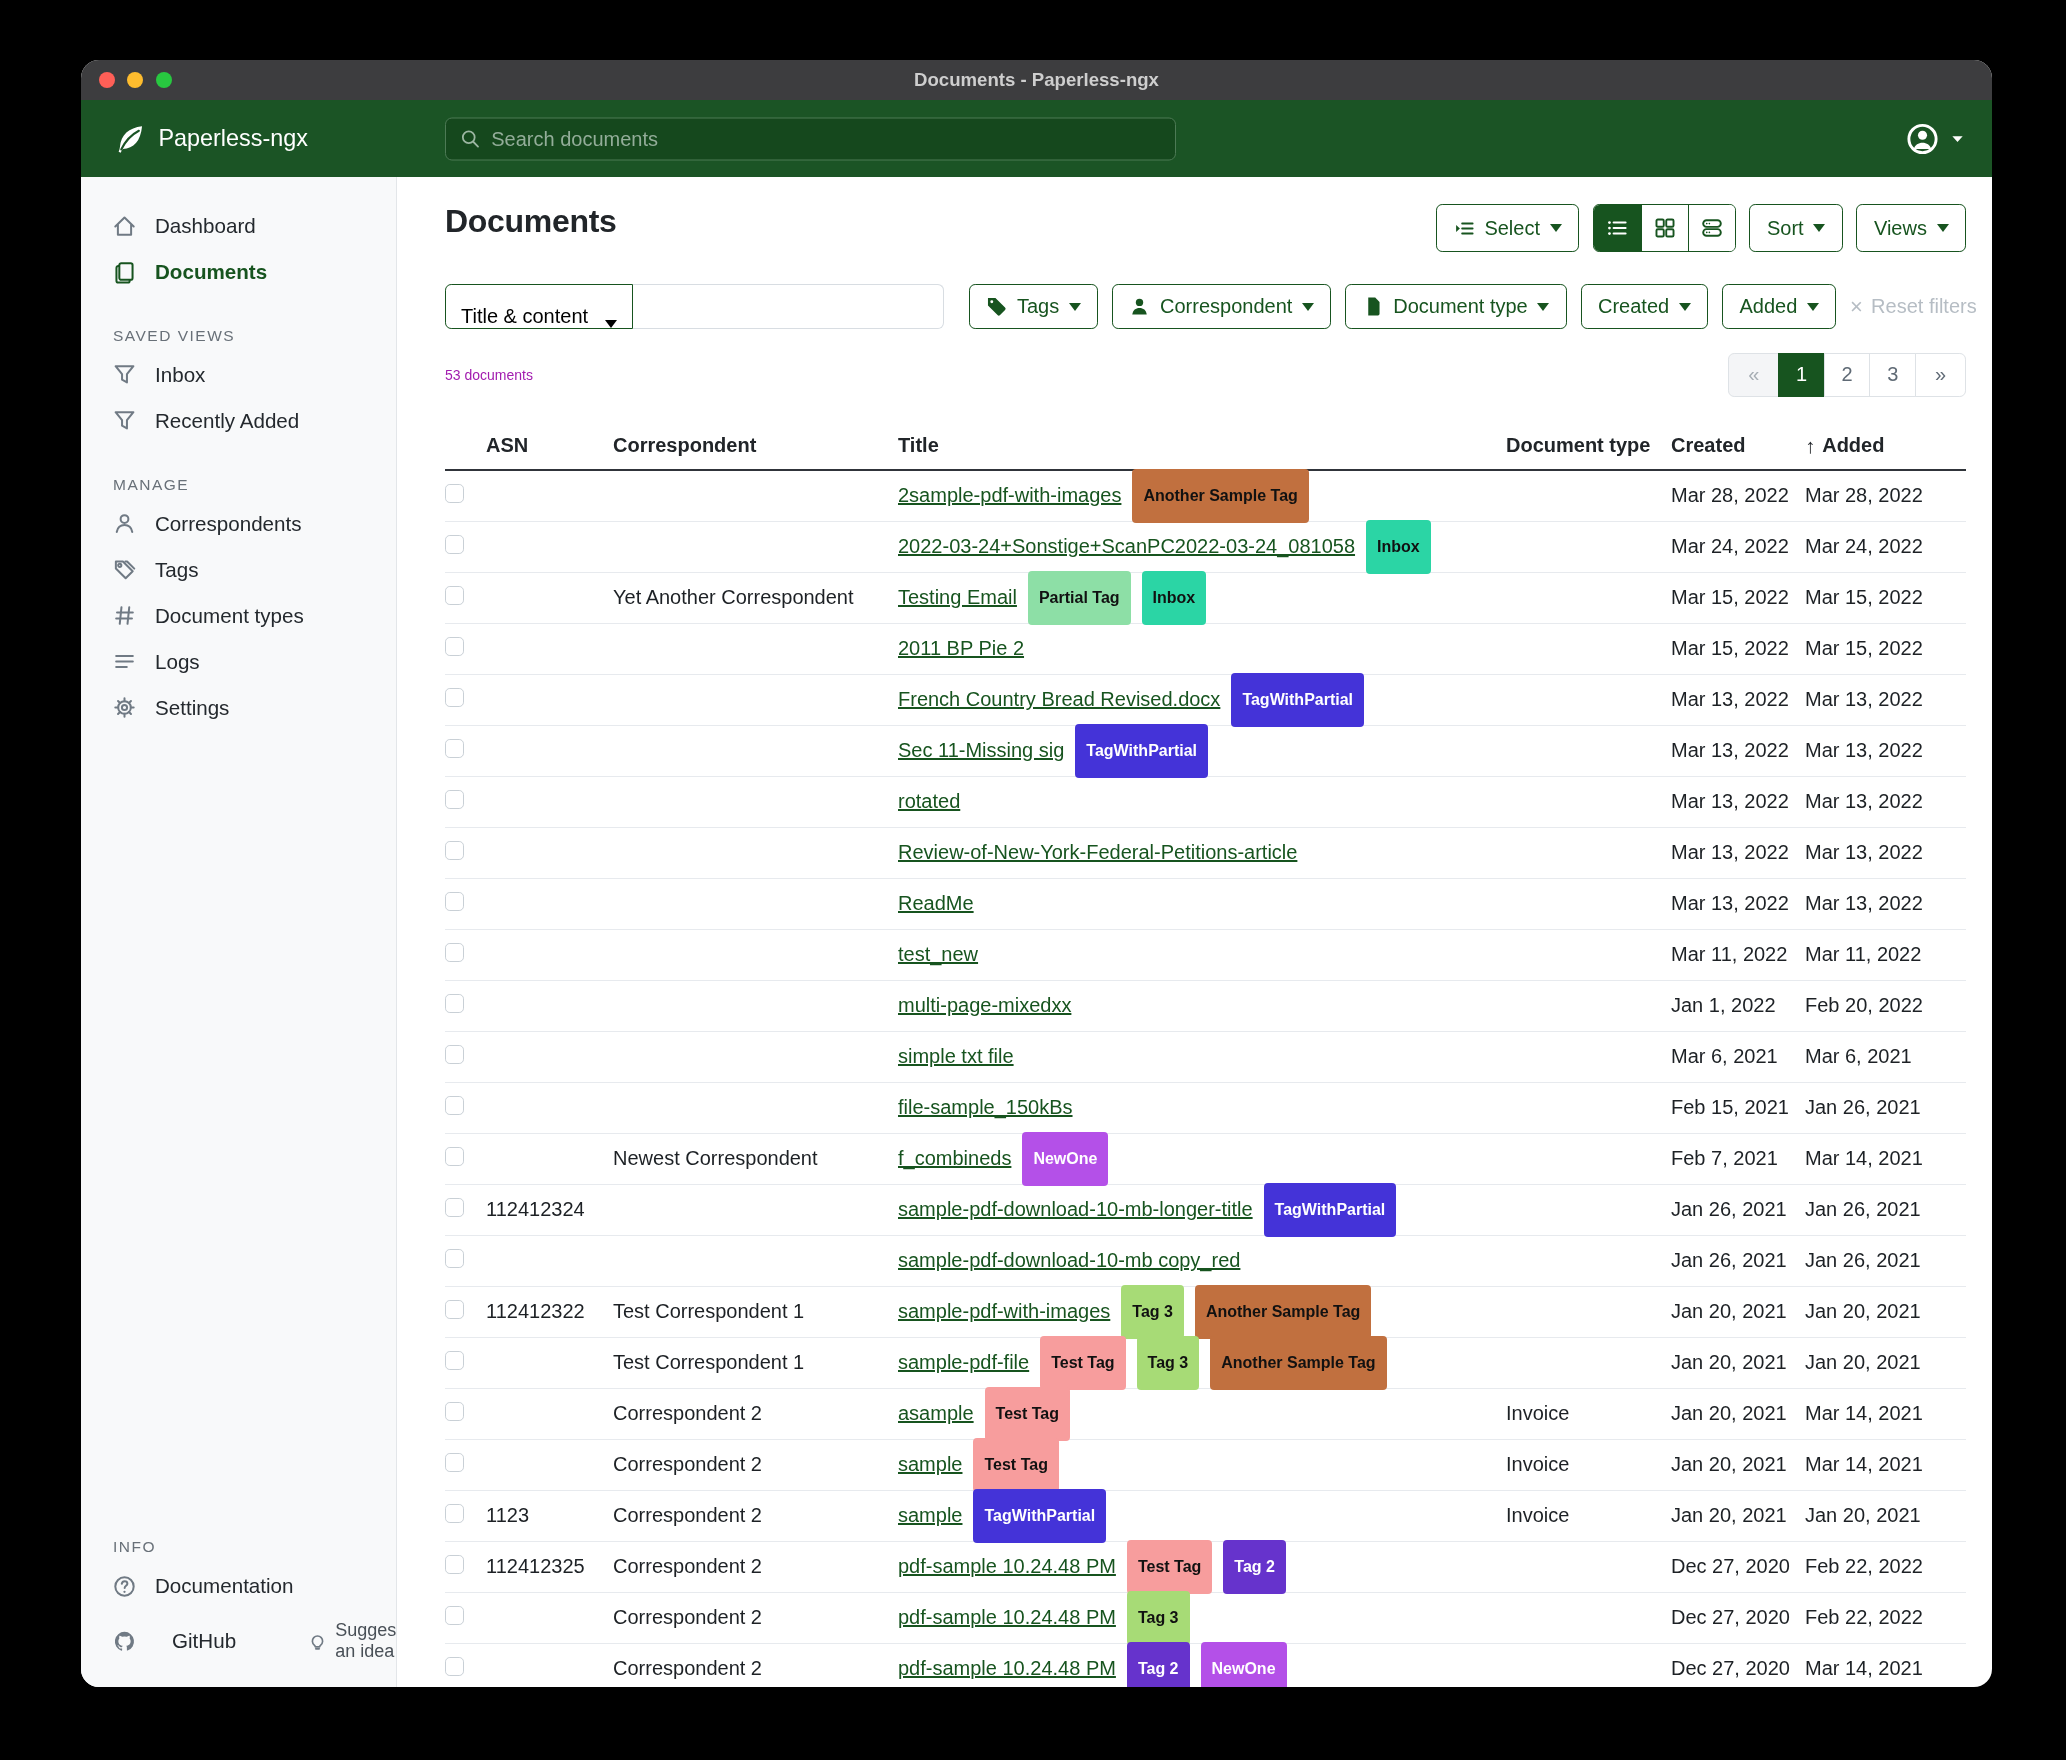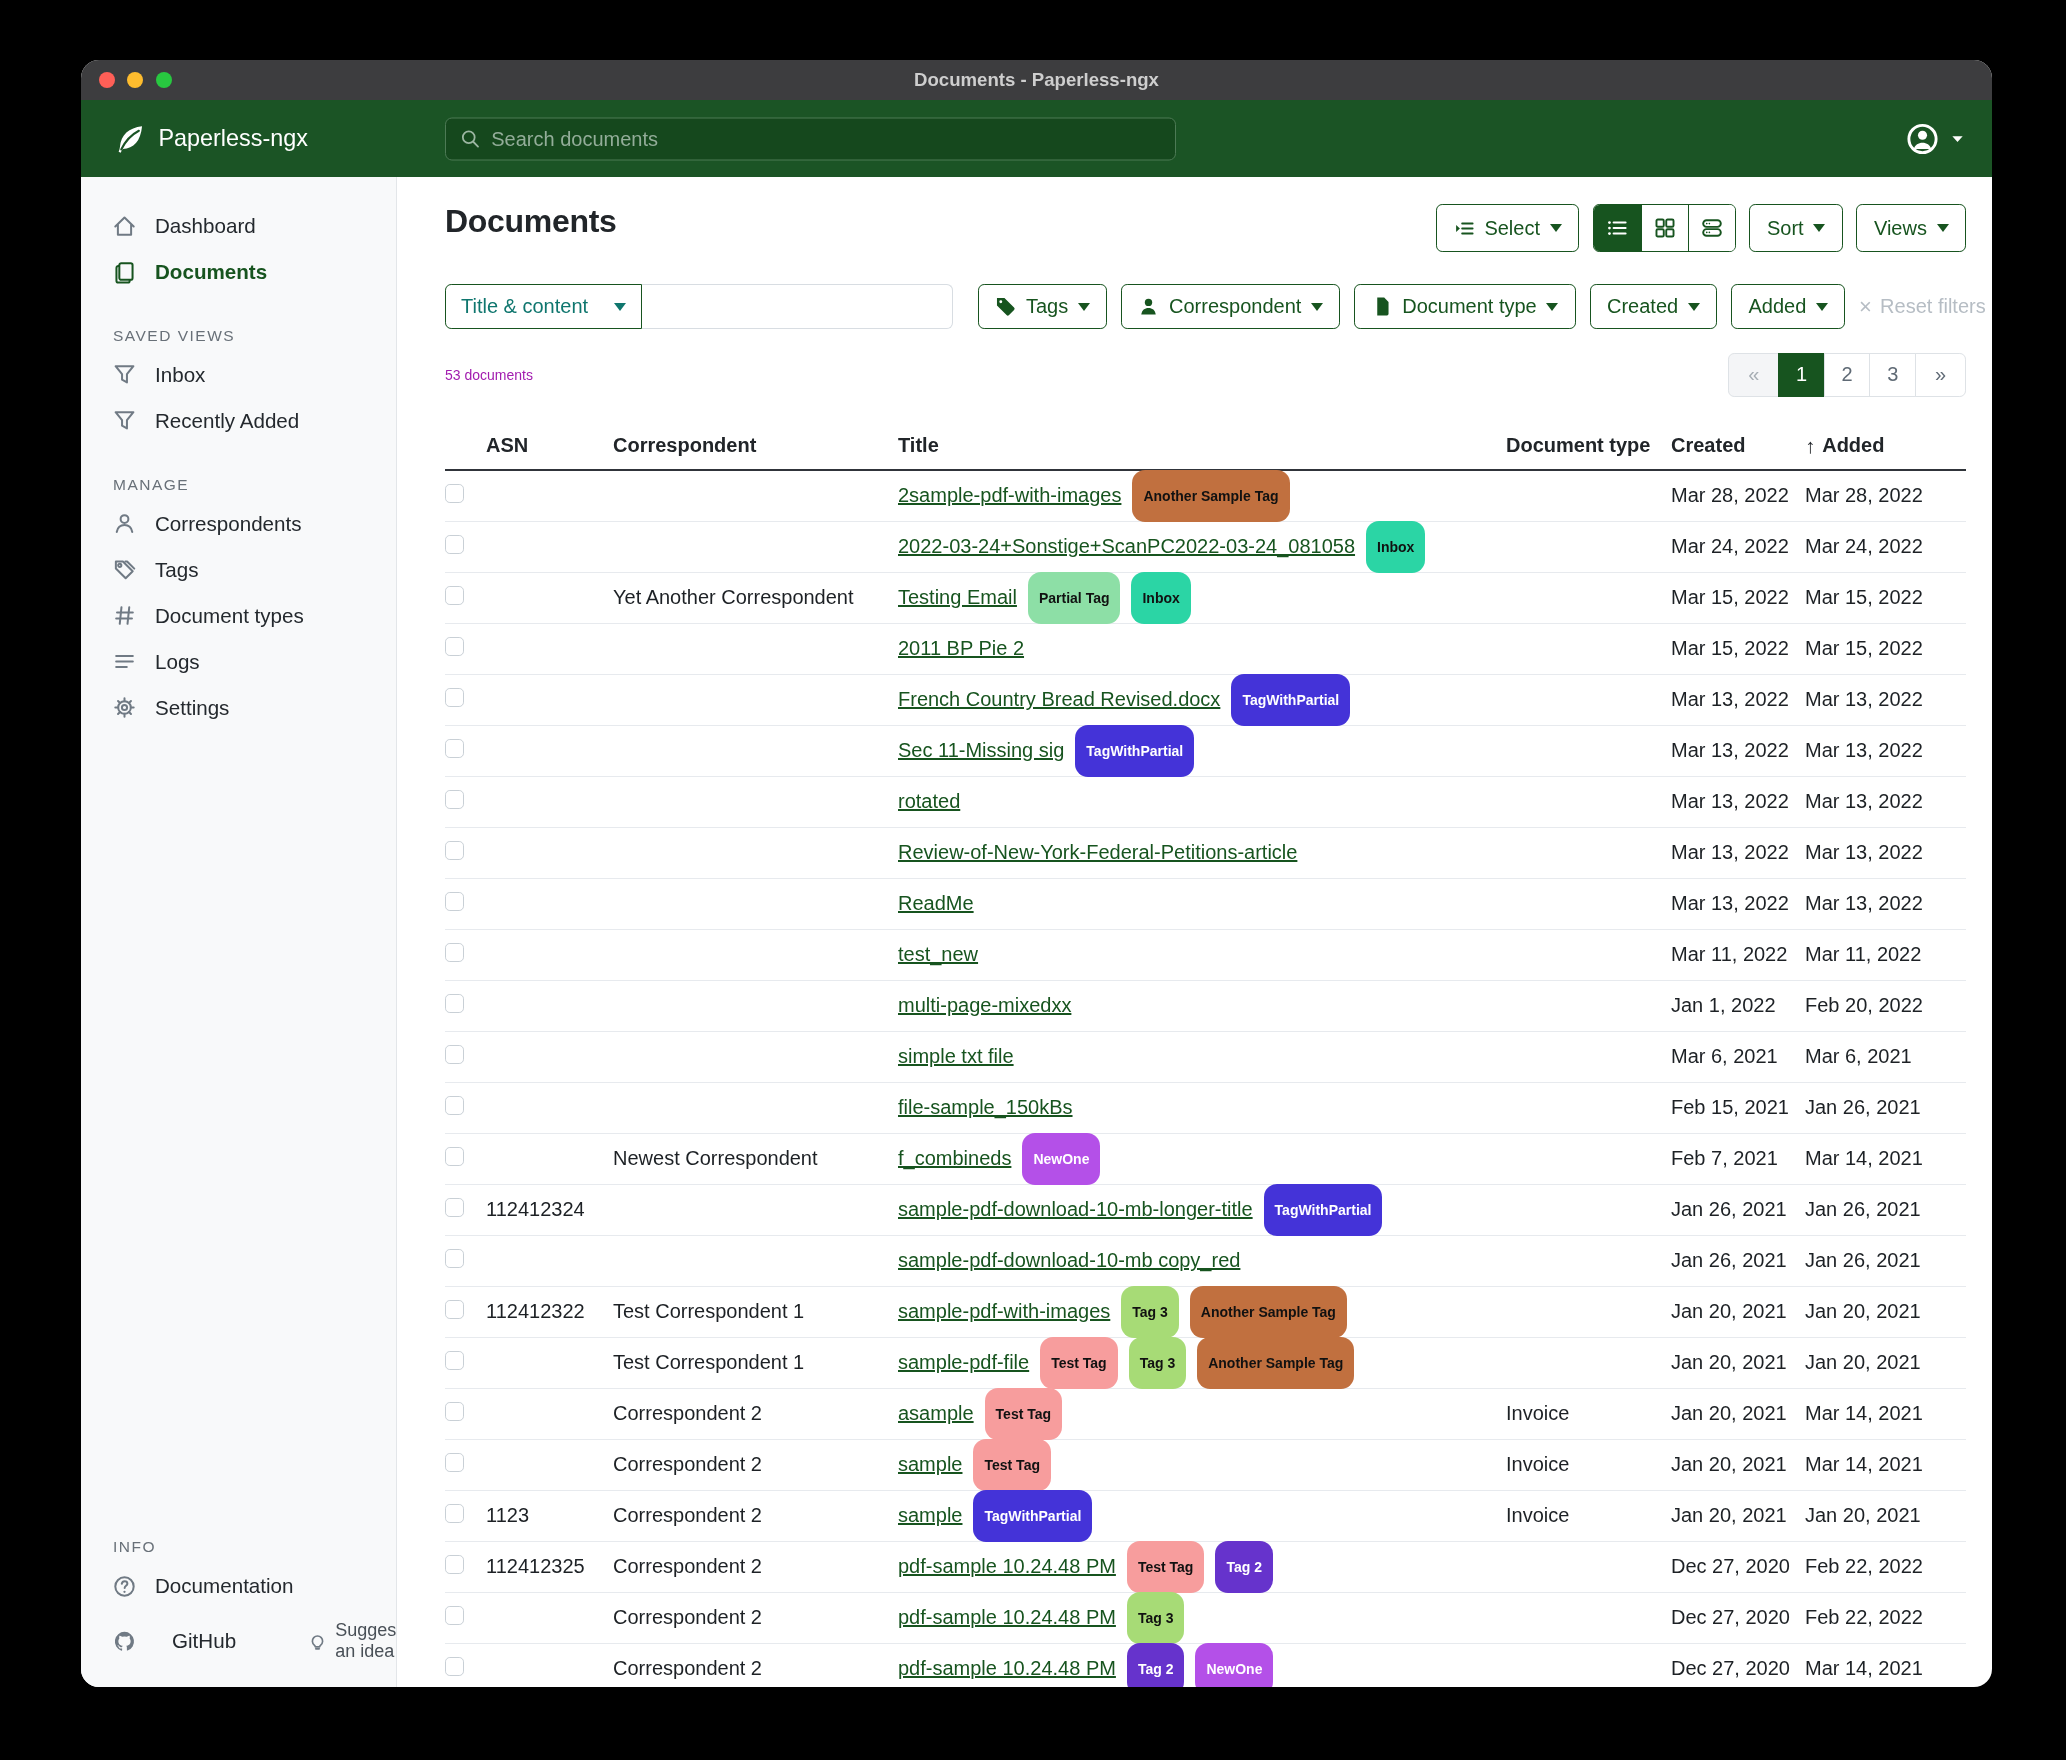--- a/index.html
+++ b/index.html
@@ -67,22 +67,22 @@
     border-top:8.2px solid currentColor; display:inline-block; }
   .toggle-group { display:flex; border:1.4px solid #17541f; border-radius:6.2px; overflow:hidden; height:48px; }
   .toggle { width:47px; display:flex; align-items:center; justify-content:center;
     color:#17541f; background:#fff; cursor:pointer; }
   .toggle + .toggle { border-left:1.4px solid #17541f; }
   .toggle.active { background:#17541f; color:#fff; }
   .toggle svg { width:22px; height:22px; }
 
   .filter-row { margin-top:32px; display:flex; align-items:center; gap:13.7px; }
   .search-group { display:flex; height:45px; margin-right:11px; }
-  .field-btn { border:1.4px solid #17541f; border-radius:6.2px 0 0 6.2px; color:#0f766e; background:#fff;
-    font-size:20px; padding:0 15px; display:flex; align-items:center; gap:26px; cursor:pointer;
+  .field-btn { border:1.4px solid #17541f; border-radius:6.2px 0 0 6.2px; color:#000000; background:#fff;
+    font-size:20px; padding:0 15px; display:flex; align-items:flex-end; gap:17px; cursor:pointer;
     font-family:inherit; white-space:nowrap; }
   .field-input { width:311px; border:1.4px solid #d8dde2; border-left:none; border-radius:0 6.2px 6.2px 0;
     font-size:20px; padding:0 13.7px; outline:none; color:#212529; font-family:inherit; }
   .filter-btn { height:45px; }
   .reset { display:flex; align-items:center; gap:8.2px; color:#b6bdc4; font-size:20px;
     cursor:default; white-space:nowrap; }
   .reset .x { font-size:22px; line-height:1; }
 
   .count-row { margin-top:23.4px; display:flex; justify-content:space-between; align-items:center; }
   .count { font-size:14px; color:#a21caf; }
@@ -100,21 +100,21 @@
   .thead { font-weight:700; font-size:20px; color:#212529; padding-bottom:11px;
     border-bottom:2.7px solid #30343a; }
   .th-added { display:flex; align-items:center; gap:6.9px; }
   .sort-arrow { font-size:20.6px; font-weight:400; }
   .trow { height:51px; border-bottom:1.4px solid #e7eaee; }
   .cb { width:18.6px; height:18.6px; border:1.4px solid #c9d0d6; border-radius:4.8px; background:#fff;
     display:inline-block; cursor:pointer; }
   .cell { font-size:20px; color:#1d2125; white-space:nowrap; overflow:hidden; }
   .title-cell { display:flex; align-items:center; gap:11px; }
   .title-link { color:#17541f; text-decoration:underline; cursor:pointer; }
-  .tag { font-size:14px; font-weight:700; padding:18px 11px; border-radius:13px;
+  .tag { font-size:16px; font-weight:700; padding:18px 11px; border-radius:4px;
     white-space:nowrap; cursor:pointer; }
 </style>
 </head>
 <body>
 
 <div class="window">
 
   <div class="titlebar">
     <div class="lights">
       <span class="light red"></span>

